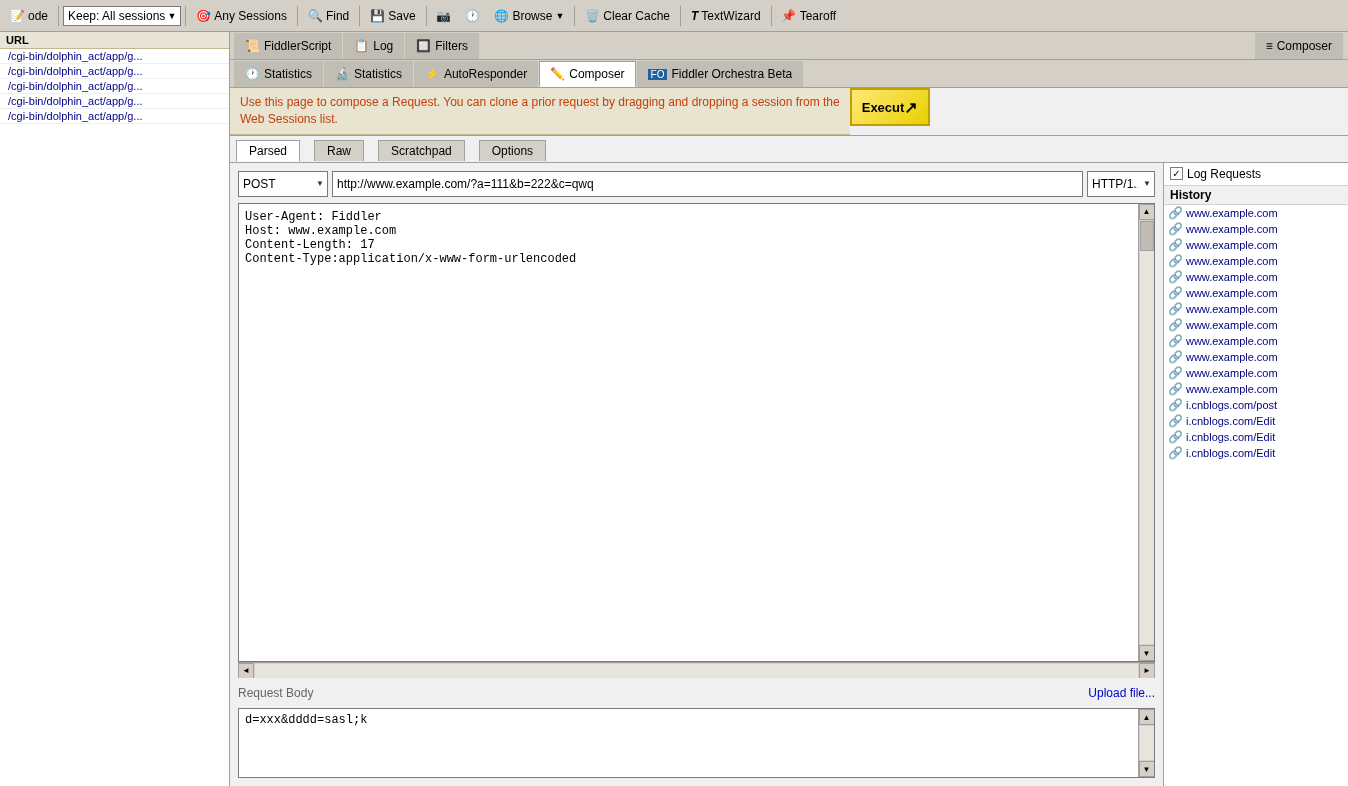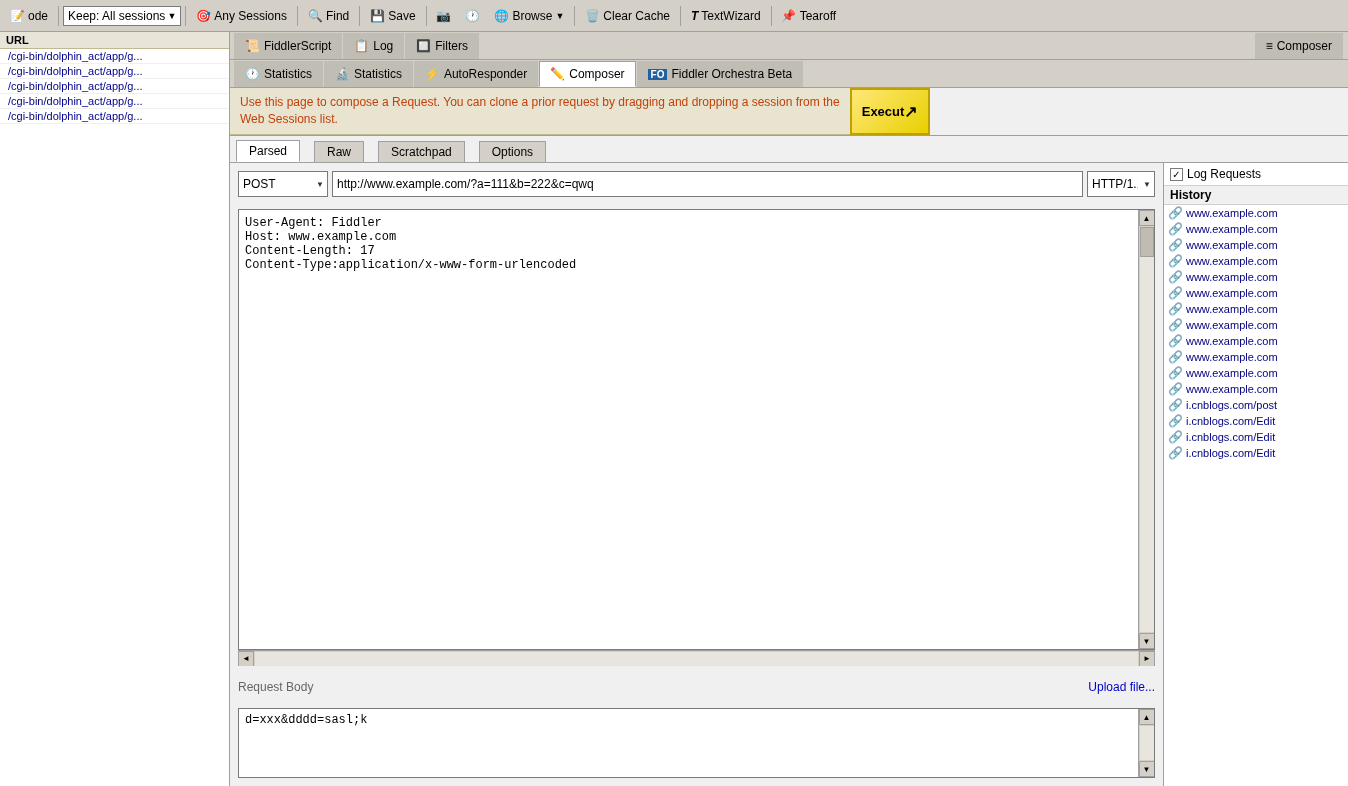--- a/index.html
+++ b/index.html
@@ -173,21 +173,21 @@
       font-size: 13px;
       font-weight: bold;
       cursor: pointer;
       white-space: nowrap;
       min-width: 70px;
       display: flex;
       align-items: center;
       justify-content: center;
       color: #000;
       flex-shrink: 0;
-      height: 47px;
+      height: 38px;
     }
 
     
     .tab-bar-3 {
       display: flex;
       align-items: center;
       background: #f0f0f0;
       padding: 4px 6px 0 6px;
       gap: 0;
       border-bottom: 1px solid #a0a0a0;
@@ -205,21 +205,21 @@
       background: #fff;
       border-bottom: 1px solid #fff;
     }
 
     
     .request-area {
       flex: 1;
       display: flex;
       flex-direction: column;
       padding: 8px;
-      gap: 12px;
+      gap: 6px;
       overflow: hidden;
     }
 
     
     .url-row {
       display: flex;
       gap: 4px;
       align-items: center;
     }
     .method-select {
@@ -545,21 +545,21 @@
       </div>
       <div class="tab-2">
         <span>⚡</span>
         <span>AutoResponder</span>
       </div>
       <div class="tab-2 active">
         <span>✏️</span>
         <span>Composer</span>
       </div>
       <div class="tab-2">
-        <span style="background:#2060a0; color:#fff; padding:0 3px; font-size:10px; font-weight:bold;">FO</span>
+        <span style="background:#2060a0; color:#fff; padding:0 3px; font-size:10px; font-weight:normal;">FO</span>
         <span>Fiddler Orchestra Beta</span>
       </div>
     </div>
 
     <div class="composer-panel">
 
       <div style="display:flex; align-items:stretch; border-bottom:1px solid #b0a070;">
         <div class="info-bar">
           <span class="info-bar-text" style="white-space:pre-line;">Use this page to compose a Request. You can clone a prior request by dragging and dropping a session from the
 Web Sessions list.</span>

